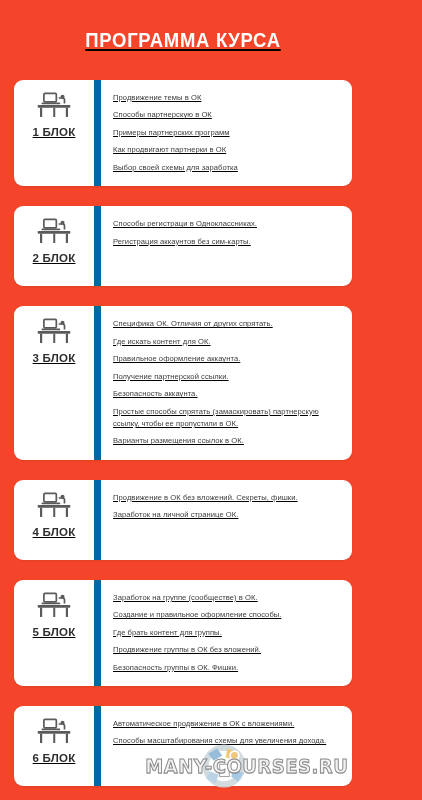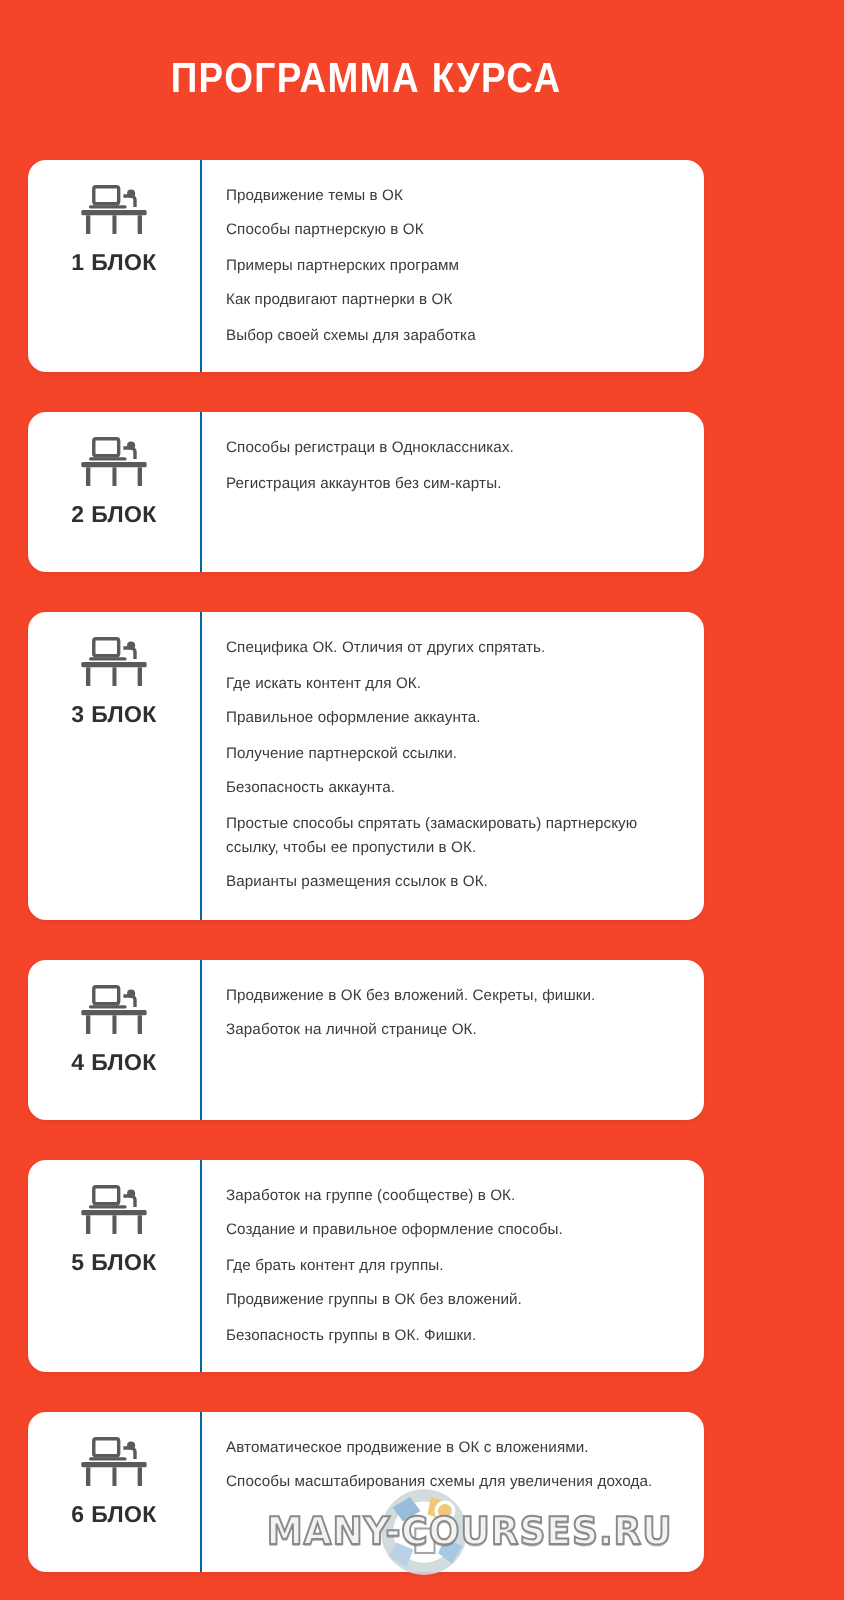--- a/index.html
+++ b/index.html
@@ -15,20 +15,21 @@
     overflow: hidden;
     position: relative;
   }
 
   .page {
     width: 366px;
     height: 800px;
     position: relative;
     box-sizing: border-box;
     padding: 0 14px;
+    text-decoration: underline;
   }
 
   
   .header {
     height: 80px;
     display: flex;
     align-items: center;
     justify-content: center;
   }
   .page-title {
@@ -56,21 +57,21 @@
     display: flex;
     align-items: stretch;
     box-shadow: 0 1px 2px rgba(0,0,0,0.08);
     overflow: hidden;
     position: relative;
   }
 
   .block-side {
     width: 87px;
     flex: 0 0 87px;
-    border-right: 1px solid #0369a1;
+    border-right: 7px solid #0369a1;
     display: flex;
     flex-direction: column;
     align-items: center;
     justify-content: flex-start;
     padding-top: 11px;
     box-sizing: border-box;
   }
 
   .desk-icon {
     width: 36px;
@@ -103,21 +104,21 @@
   .block-item:last-child {
     margin-bottom: 0;
   }
 
   
   .block-card { min-height: 80px; }
 
   
   .watermark {
     position: absolute;
-    right: 24px;
+    right: 12px;
     bottom: 6px;
     display: flex;
     align-items: center;
     justify-content: flex-end;
     pointer-events: none;
     height: 56px;
     width: 220px;
   }
   .watermark-logo {
     position: absolute;

